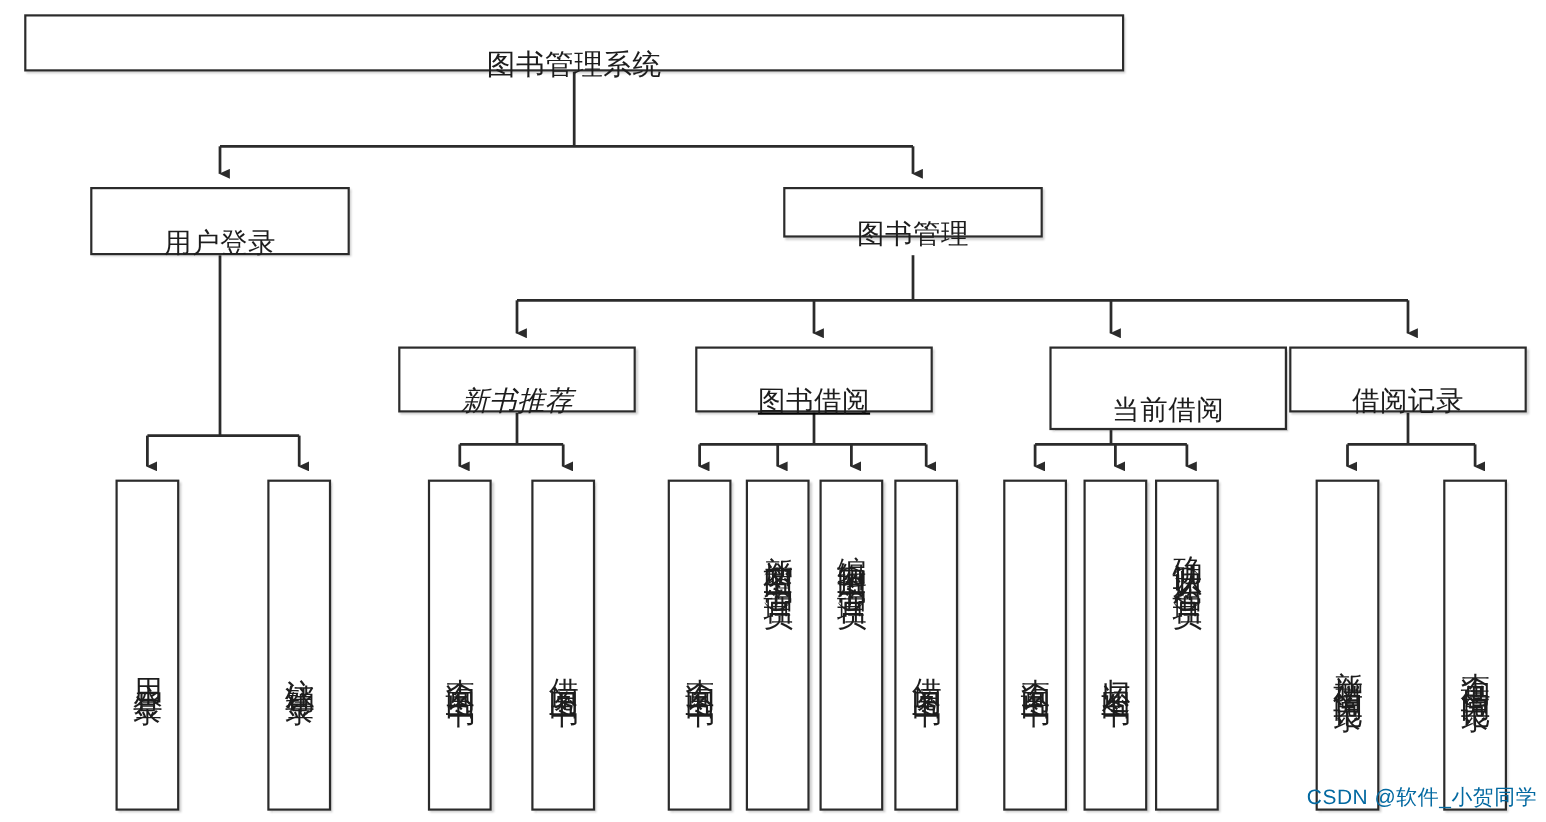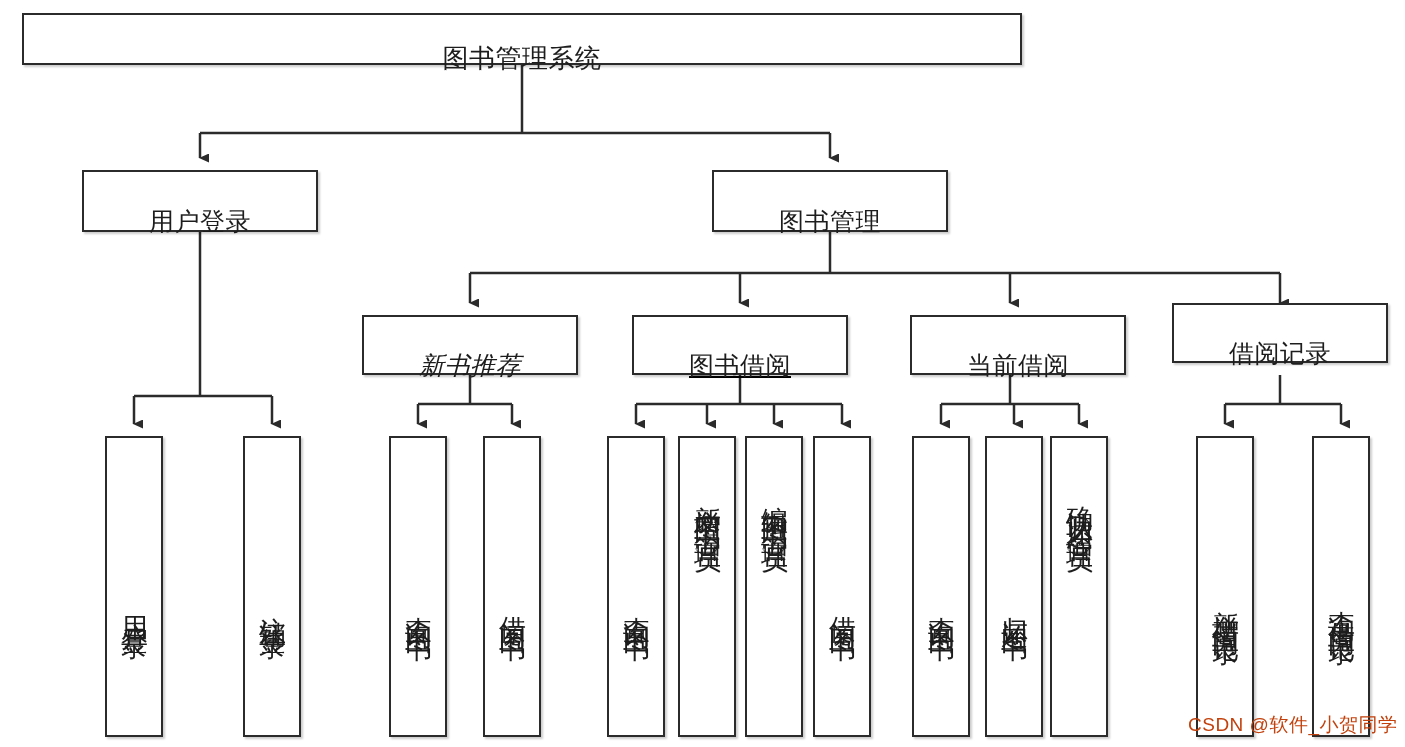--- a/index.html
+++ b/index.html
@@ -63,21 +63,21 @@
   }
   .node.vert.center {
     align-items: center;
     padding-top: 0;
   }
   #watermark {
     position: absolute;
     left: 1188px;
     top: 712px;
     font-size: 19px;
-    color: #c2410c;
+    color: #0369a1;
     white-space: nowrap;
     letter-spacing: 0.5px;
   }
 </style>
 </head>
 <body>
 
 <div id="canvas">
 
   <svg class="wires" viewBox="0 0 1405 747" xmlns="http://www.w3.org/2000/svg">
@@ -130,34 +130,34 @@
     </g>
   </svg>
 
   <div class="node horiz" id="node-root" style="left:22px; top:13px; width:1000px; height:52px;">
     <span class="label">图书管理系统</span>
   </div>
 
   <div class="node horiz" style="left:82px; top:170px; width:236px; height:62px;">
     <span class="label">用户登录</span>
   </div>
-  <div class="node horiz" style="left:712px; top:170px; width:236px; height:62px;">
+  <div class="node horiz" style="left:712px; top:170px; width:236px; height:46px;">
     <span class="label">图书管理</span>
   </div>
 
   <div class="node horiz" style="left:362px; top:315px; width:216px; height:60px;font-style:italic;">
     <span class="label">新书推荐</span>
   </div>
   <div class="node horiz" style="left:632px; top:315px; width:216px; height:60px;text-decoration:underline;">
     <span class="label">图书借阅</span>
   </div>
-  <div class="node horiz" style="left:910px; top:315px; width:216px; height:60px;">
+  <div class="node horiz" style="left:954px; top:315px; width:216px; height:76px;">
     <span class="label">当前借阅</span>
   </div>
-  <div class="node horiz" style="left:1172px; top:303px; width:216px; height:60px;">
+  <div class="node horiz" style="left:1172px; top:315px; width:216px; height:60px;">
     <span class="label">借阅记录</span>
   </div>
 
   <div class="node vert center" style="left:105px; top:436px; width:58px; height:301px;">
     <span class="label">用户登录</span>
   </div>
   <div class="node vert center" style="left:243px; top:436px; width:58px; height:301px;">
     <span class="label">注销登录</span>
   </div>
   <div class="node vert center" style="left:389px; top:436px; width:58px; height:301px;">

